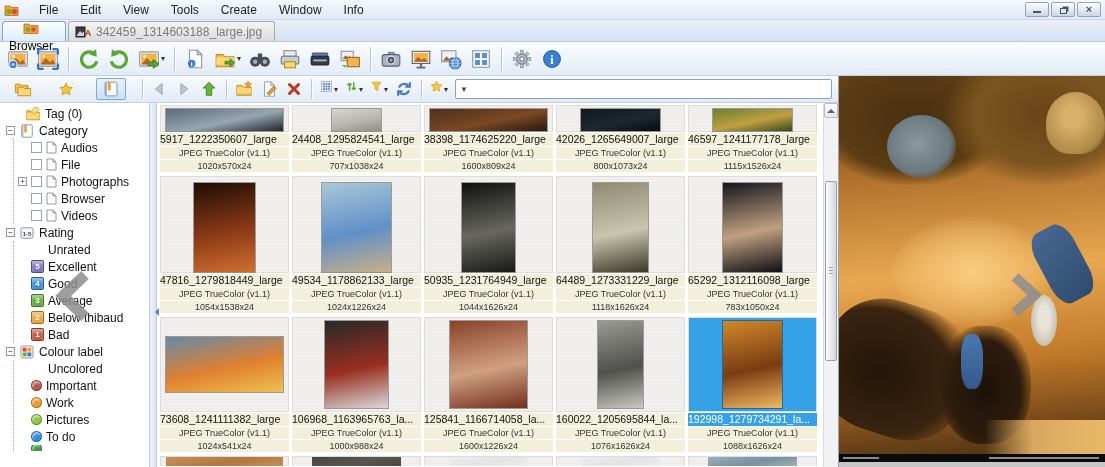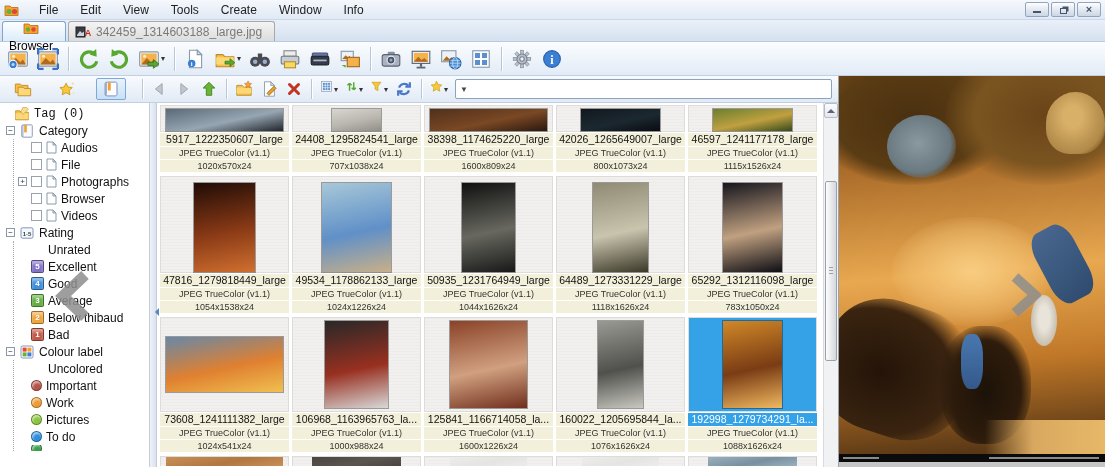--- a/index.html
+++ b/index.html
@@ -66,21 +66,21 @@
   .gridwrap { flex:1; display:flex; background:#fff; }
   .grid { width:666px; padding:2px 0 0 3px; }
   .grow { display:flex; gap:3px; margin-bottom:4px; }
   .cell { width:129px; }
   .imgbox { height:97px; background:#f1f0ee; background-image:repeating-linear-gradient(0deg,#f1f0ee 0 2px,#edecea 2px 3px); border:1px solid #dddcda; display:flex; align-items:flex-end; justify-content:center; }
   .r1 .imgbox { height:27px; }
   .r3 .imgbox { height:95px; align-items:center; }
   .r4 .imgbox { height:10px; border-bottom:none; }
   .imgbox .art { box-shadow:0 0 0 1px rgba(0,0,0,.35); }
   .cell.selected .imgbox { background:#35a2e8; }
-  .nm { height:13px; margin-top:1px; background:#f2f0da; font-size:10.5px; text-align:center; overflow:hidden; white-space:nowrap; color:#111; line-height:13px; }
+  .nm { height:13px; margin-top:1px; background:#f2f0da; font-size:10.5px; text-align:left; overflow:hidden; white-space:nowrap; color:#111; line-height:13px; }
   .cell.selected .nm { background:#35a2e8; color:#fff; }
   .inf { height:12px; margin-top:1px; background:#f2f0da; font-size:9px; text-align:center; color:#333; line-height:12px; }
 
   .vscroll { width:15px; background:#f1f2f4; border-left:1px solid #d8dade; position:relative; }
   .sbtn { height:15px; display:flex; align-items:center; justify-content:center; background:linear-gradient(#fcfdfe,#e4e6ea); border:1px solid #b8bcc6; border-radius:2px; }
   .sbtn .tri { width:0; height:0; border:4px solid transparent; border-bottom-color:#5a6478; margin-top:-4px; }
   .sthumb { position:absolute; left:1px; right:1px; top:78px; height:180px; background:linear-gradient(90deg,#fdfdfd,#d4d7dc); border:1px solid #9aa0ac; border-radius:2px; }
   .sthumb .grip { position:absolute; left:3px; right:3px; top:50%; margin-top:-4px; }
   .sthumb .grip i { display:block; height:1px; background:#9aa0ac; margin-bottom:2px; }
 
@@ -414,21 +414,21 @@
             </div>
           </div>
         <div class="addrwrap">
           <span class="addrdrop">▼</span>
         </div>
       </div>
 
       <div class="content">
 
         <div class="sidebar" id="sidebar">
-            <div class="trow" style="padding-left: 1px; font-family: Liberation Mono, monospace;">
+            <div class="trow" style="padding-left: 12px;">
               <span class="tick-ind"></span>
               <span class="sicon"><svg viewBox="0 0 20 20">
                   <path d="M2 6 h5.5 l1.5 1.8 h9 v9.5 h-16z" fill="#f6c04a" stroke="#c08a28"></path>
                   <path d="M2 9 h16 v7.3 h-16z" fill="#fcd878"></path>
                   <path d="M11 2 h5 l2 2 -6.5 6.5 -3-3z" fill="#f8e090" stroke="#c08a28" stroke-width=".7"></path>
                 </svg></span>
               <span class="lbl">Tag (0)</span>
             </div>
             <div class="trow" style="padding-left: 6px;">
               <span class="exp">−</span>

